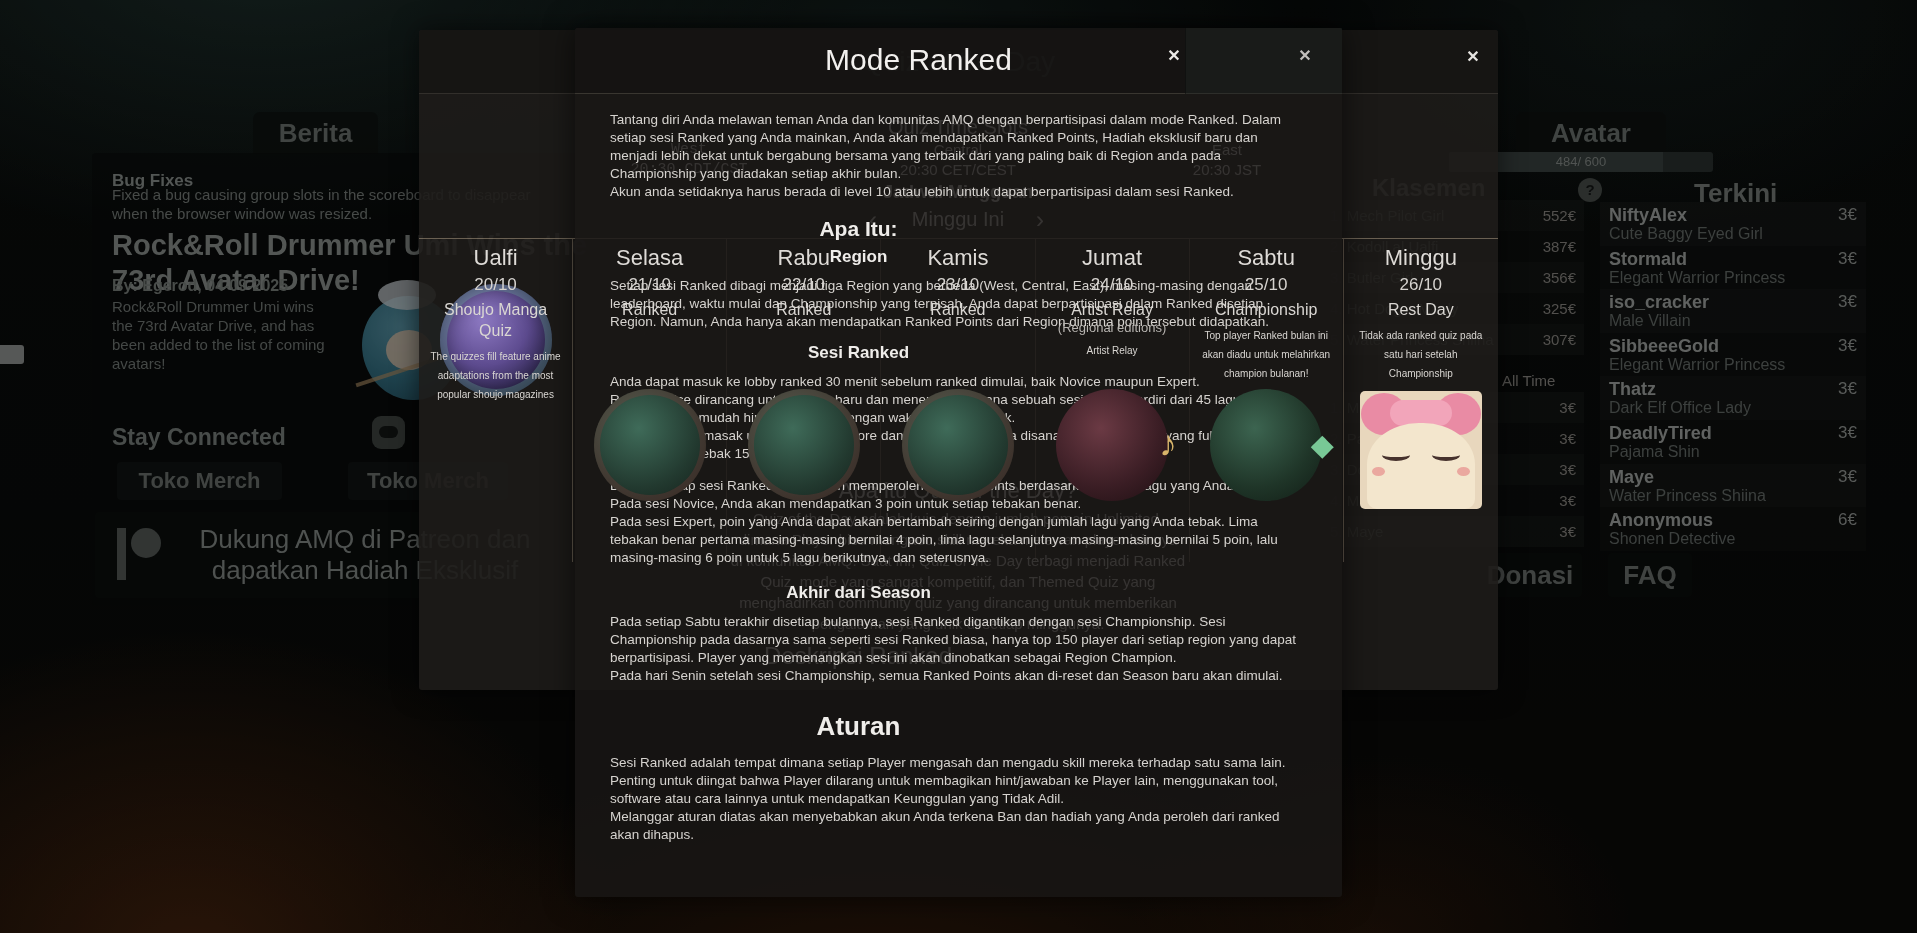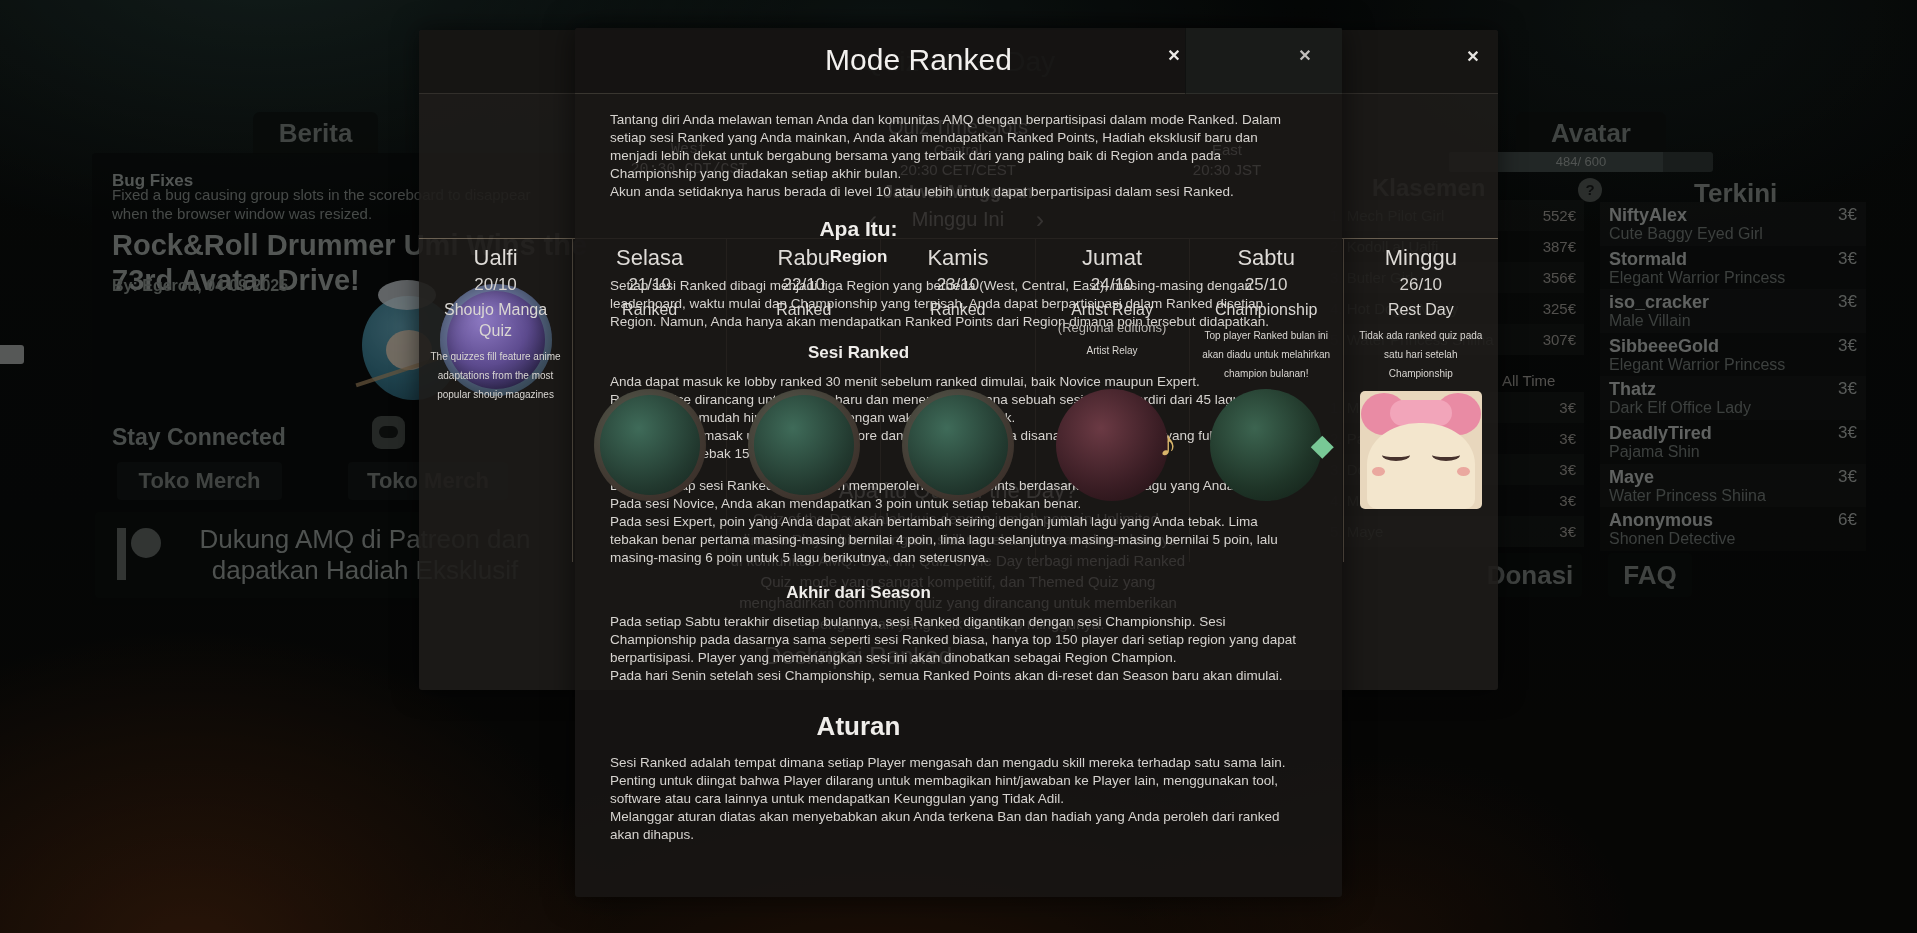--- a/index.html
+++ b/index.html
@@ -158,20 +158,21 @@
 
   <div class="page">
     <div class="abs side-tab"></div>
 
     <div class="abs tab news-tab">Berita</div>
     <div class="abs news-panel"></div>
     <div class="abs bug-title">Bug Fixes</div>
     <div class="abs bug-body">Fixed a bug causing group slots in the scoreboard to disappear when the browser window was resized.</div>
     <div class="abs art-title">Rock&amp;Roll Drummer Umi Wins the 73rd Avatar Drive!</div>
     <div class="abs art-by">By: Egerod, 04-09-2025</div>
+    <div class="abs art-body">Rock&amp;Roll Drummer Umi wins the 73rd Avatar Drive, and has been added to the list of coming avatars!</div>
     <div class="abs drummer">
       <span class="hair"></span>
       <span class="hat"></span>
       <span class="face"></span>
       <span class="stick"></span>
     </div>
 
     <div class="abs stay">Stay Connected</div>
     <div class="abs discord"></div>
     <div class="abs merch-btn merch-1">Toko Merch</div>

